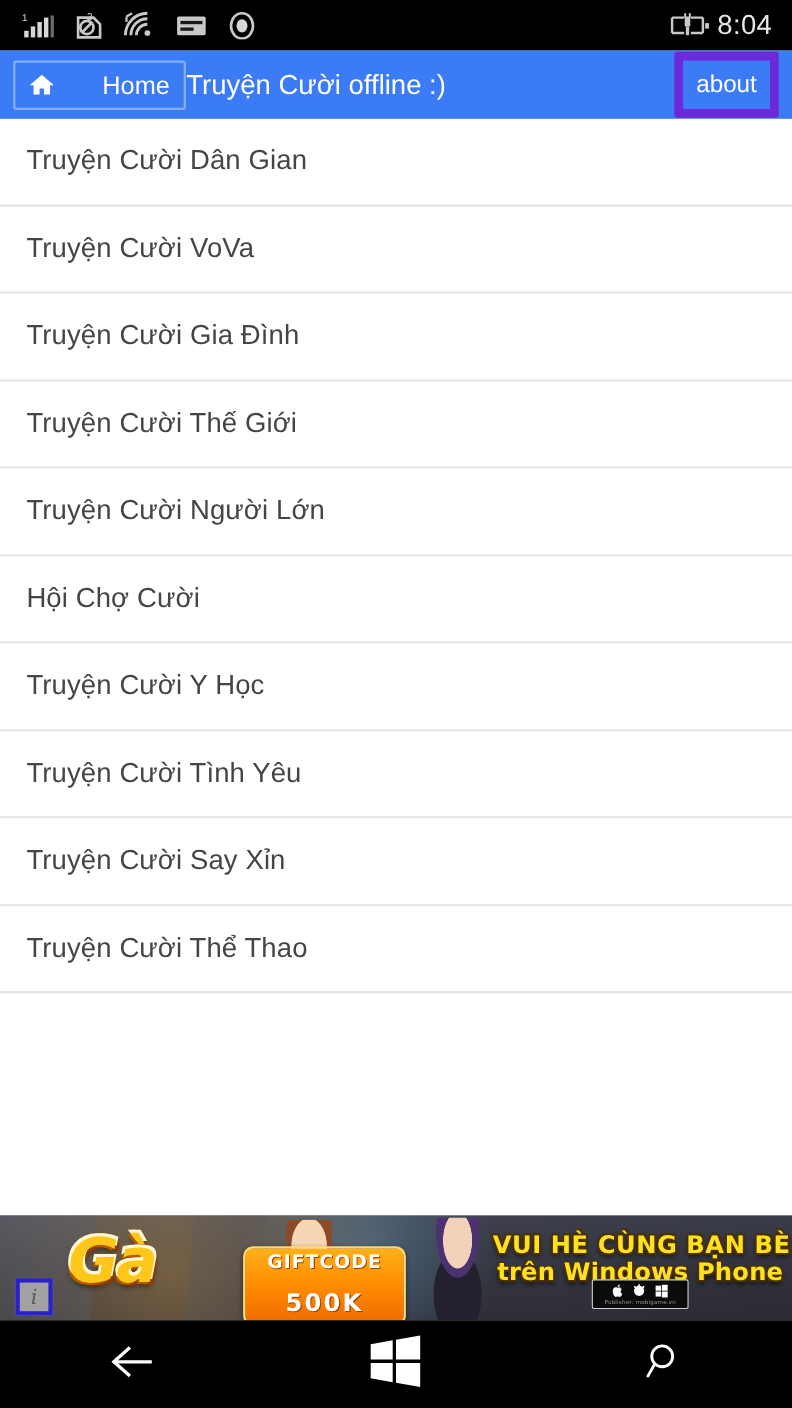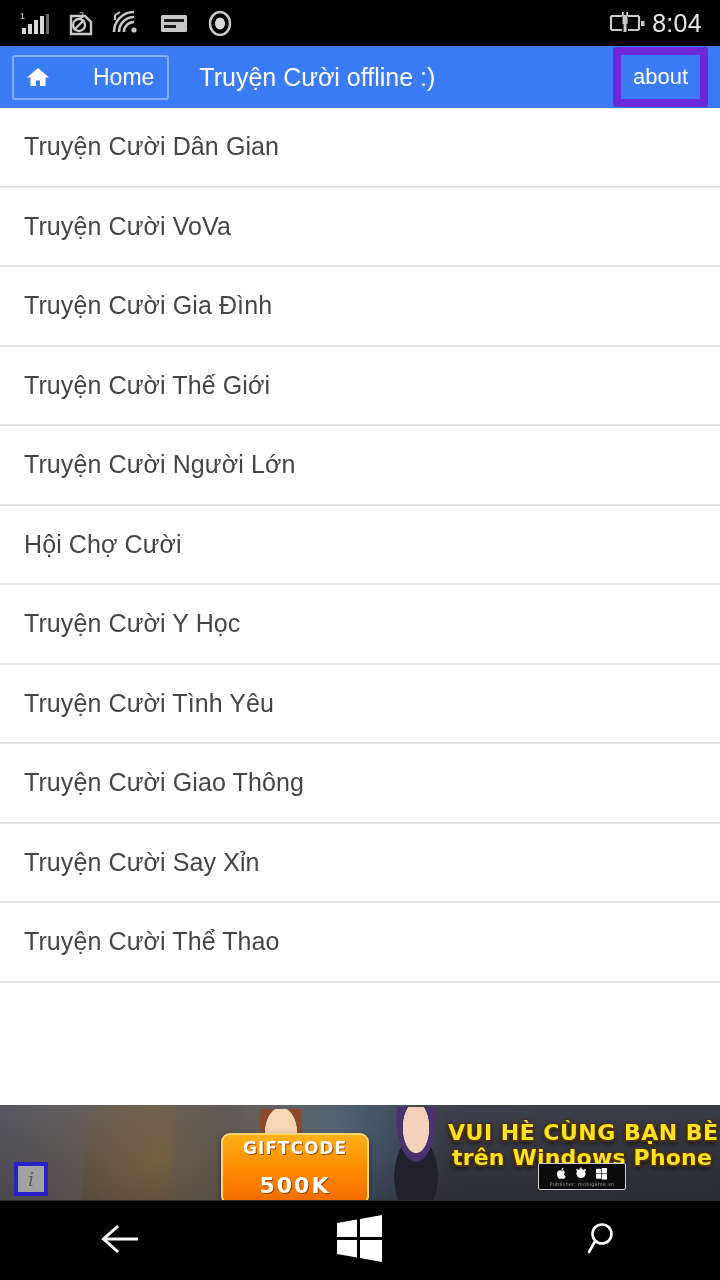--- a/index.html
+++ b/index.html
@@ -75,21 +75,20 @@
   .home-label {
     color: #ffffff;
     font-size: 23px;
     font-family: "Liberation Sans", sans-serif;
     margin-left: 40px;
   }
   .header-title {
     flex: 1 1 auto;
     color: #ffffff;
     font-size: 25px;
-    padding-left: 30px;
     white-space: nowrap;
     overflow: hidden;
     font-family: "Liberation Sans", sans-serif;
   }
   .about-btn {
     border: 8px solid #6d28d9;
     border-radius: 3px;
     padding: 9px 12px;
     color: #ffffff;
     font-size: 22px;
@@ -412,36 +411,34 @@
     <div class="list-item">
       <span class="list-item-label">Hội Chợ Cười</span>
     </div>
     <div class="list-item">
       <span class="list-item-label">Truyện Cười Y Học</span>
     </div>
     <div class="list-item">
       <span class="list-item-label">Truyện Cười Tình Yêu</span>
     </div>
     <div class="list-item">
-      <span class="list-item-label">Truyện Cười Giao Thông</span>
-    </div>
-    <div class="list-item">
       <span class="list-item-label">Truyện Cười Say Xỉn</span>
     </div>
     <div class="list-item">
       <span class="list-item-label">Truyện Cười Thể Thao</span>
     </div>
 
   </div>
 
   <div class="ad-banner">
     <div class="ad-bg"></div>
     <div class="ad-char-a"></div>
     <div class="ad-char-b"></div>
 
+    <div class="ad-logo">Gà</div>
 
     <div class="ad-giftcode">
       <span class="ad-giftcode-line1">GIFTCODE</span>
       <span class="ad-giftcode-line2">500K</span>
     </div>
 
     <div class="ad-slogan">
       <span class="ad-slogan-line1">VUI HÈ CÙNG BẠN BÈ</span>
       <span class="ad-slogan-line2">trên Windows Phone</span>
     </div>

